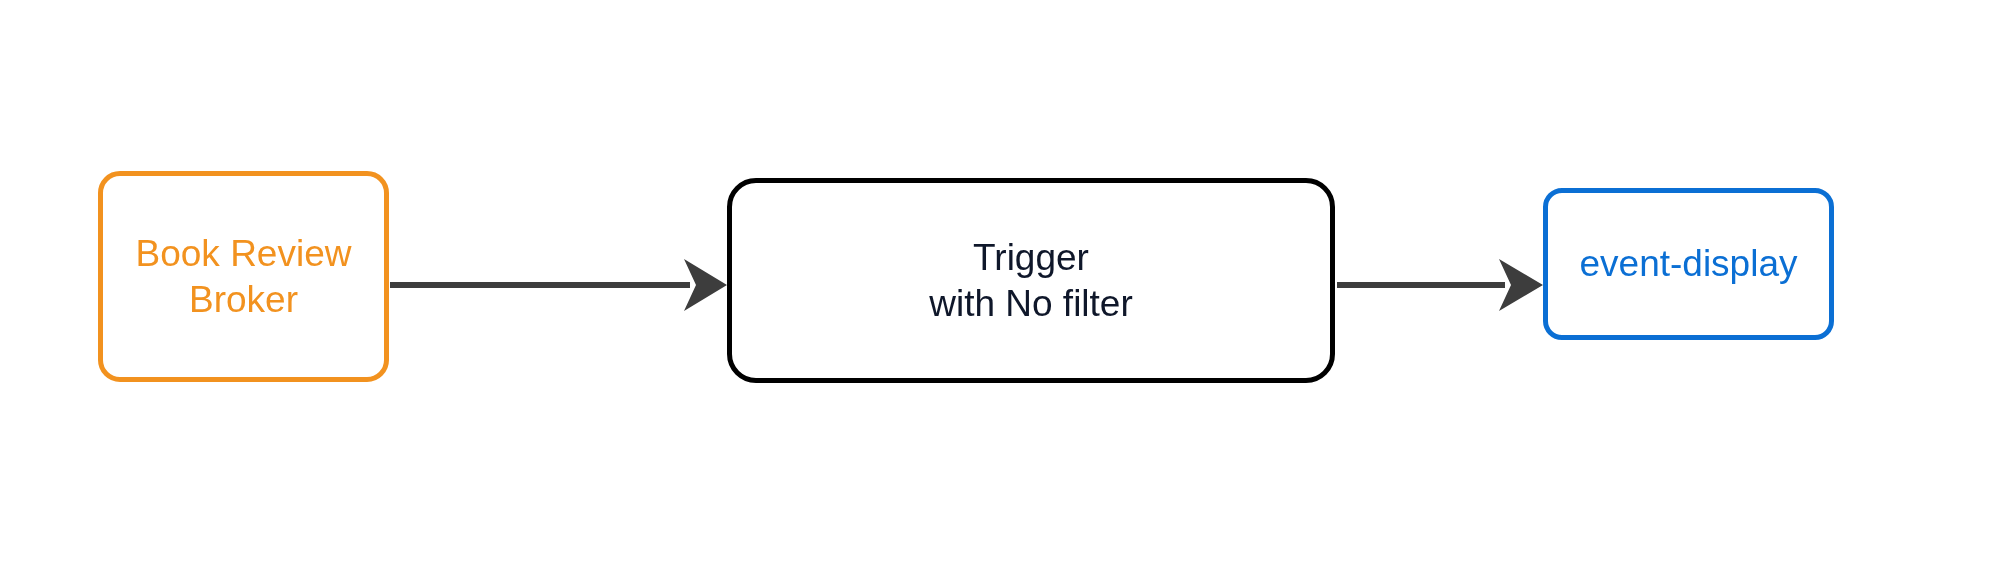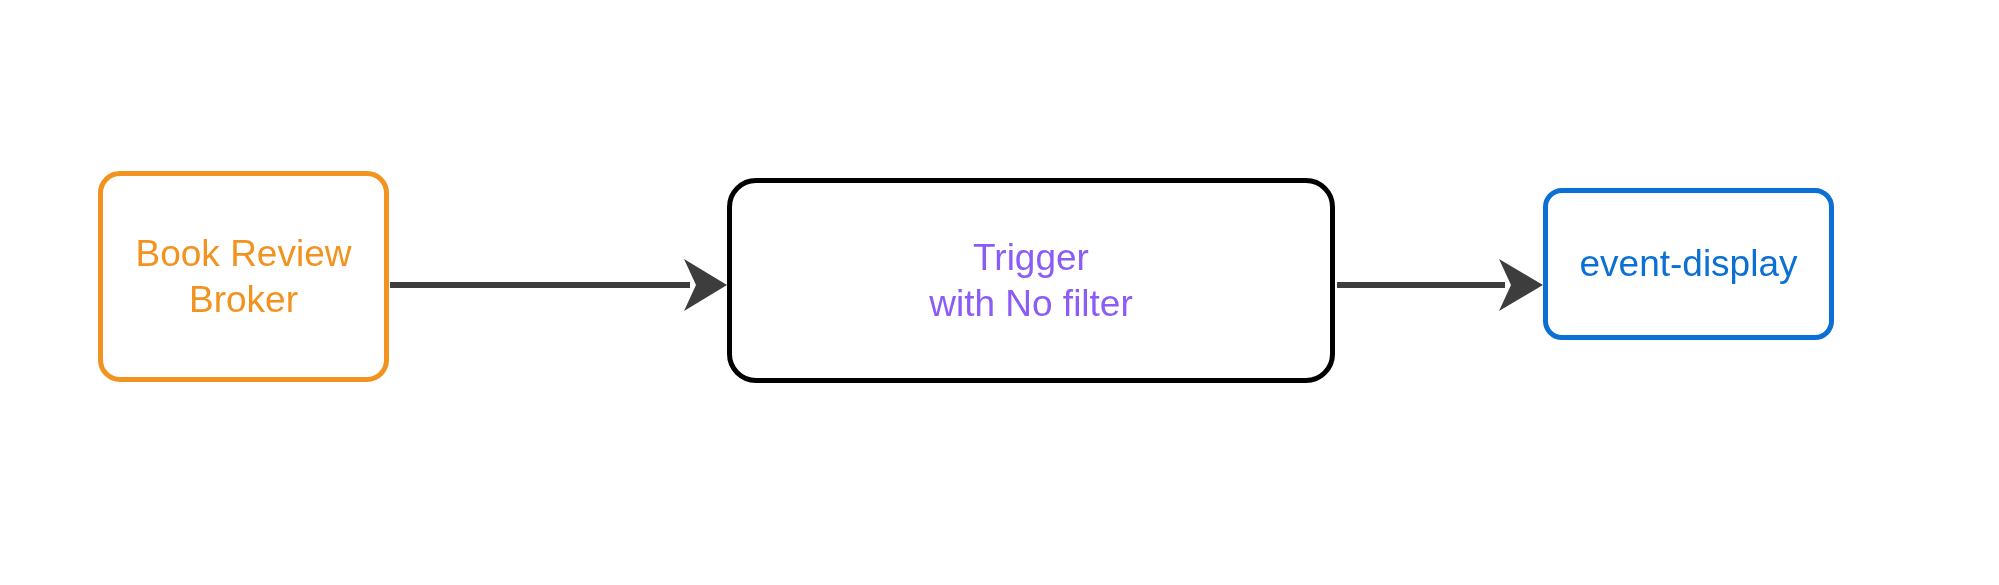--- a/index.html
+++ b/index.html
@@ -113,21 +113,21 @@
       <line class="edge-line" x1="1337" y1="285" x2="1505" y2="285" stroke="#3D3D3D"></line>
       <path class="edge-head" d="M 1499 259 L 1543 285 L 1499 311 L 1511 285 Z" fill="#3D3D3D"></path>
     </g>
   </svg>
 
   <div class="node" id="node-source" style="border-color: rgb(242, 146, 31); color: rgb(242, 146, 31); background: rgb(255, 255, 255);">
     <span class="node-label">Book Review
 Broker</span>
   </div>
 
-  <div class="node" id="node-trigger" style="border-color: rgb(0, 0, 0); color: #8b5cf6; background: rgb(255, 255, 255);">
+  <div class="node" id="node-trigger" style="border-color: rgb(0, 0, 0); color: #0f172a; background: rgb(255, 255, 255);">
     <span class="node-label">Trigger
 with No filter</span>
   </div>
 
   <div class="node" id="node-sink" style="border-color: rgb(11, 111, 212); color: rgb(11, 111, 212); background: rgb(255, 255, 255);">
     <span class="node-label">event-display</span>
   </div>
 
 </div>
 

